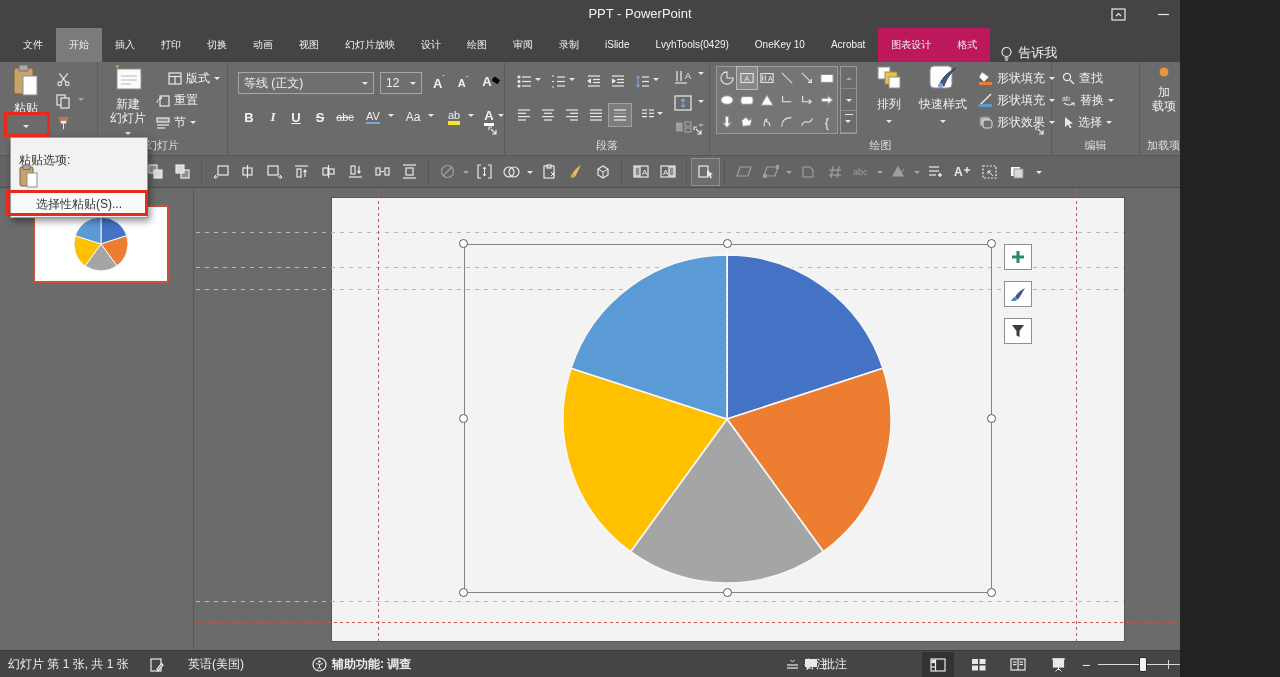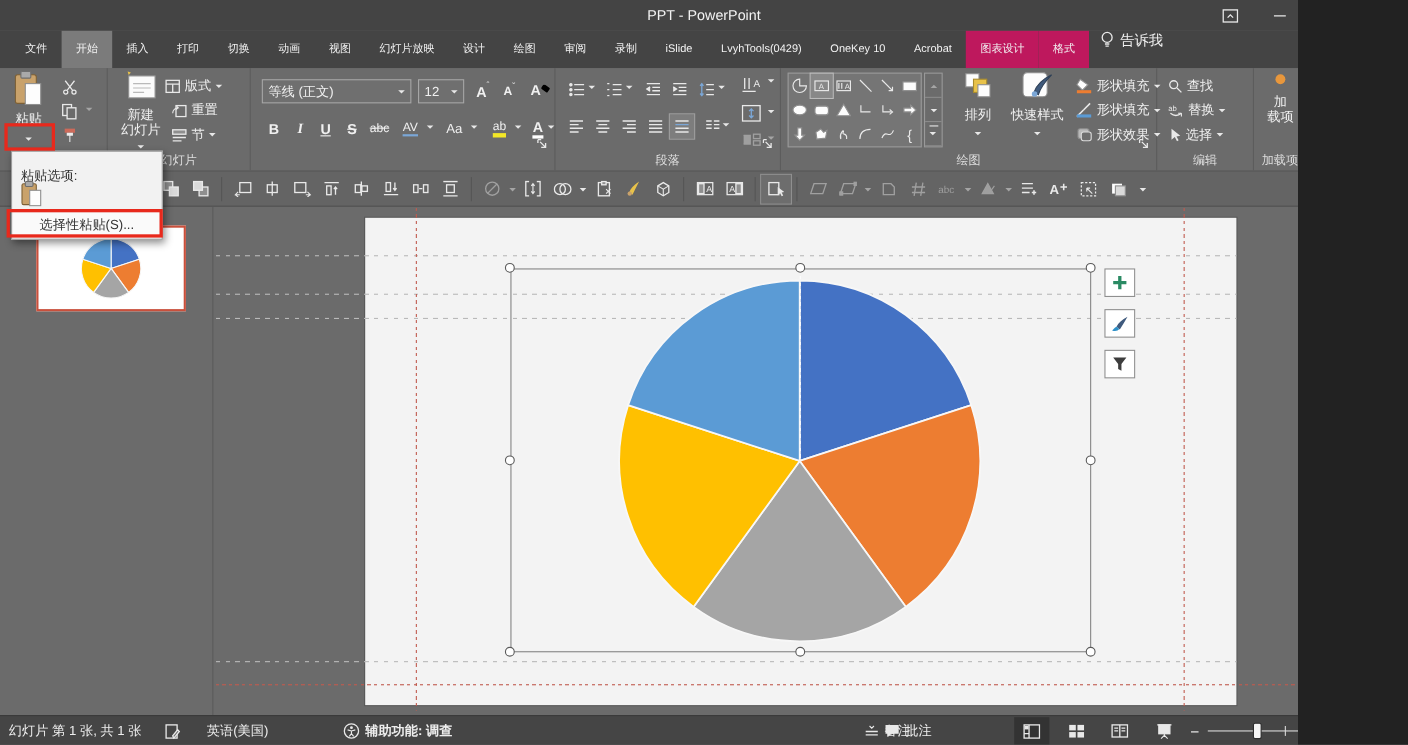--- a/index.html
+++ b/index.html
@@ -7,21 +7,21 @@
 #app{position:relative;width:1180px;height:677px;background:#6b6b6b;overflow:hidden;color:#f0f0f0;font-size:12px}
 
 .titlebar{position:absolute;left:0;top:0;width:1280px;height:28px;background:#444}
 .title{position:absolute;left:0;right:0;top:6px;text-align:center;font-size:13px;color:#f2f2f2}
 .winbtn{position:absolute;top:0;width:40px;height:28px;display:flex;align-items:center;justify-content:center}
 
 .tabbar{position:absolute;left:0;top:28px;width:1280px;height:34px;background:#444;display:flex;align-items:stretch;padding-left:10px}
 .tab{padding:0 13px;line-height:34px;font-size:10px;color:#f2f2f2;white-space:nowrap}
 .tab.sel{background:#7b7b7b}
 .tab.ctx{background:#be185d}
-.tellme{display:flex;align-items:flex-start;gap:5px;padding:0 10px;font-size:13px}
+.tellme{display:flex;align-items:flex-end;gap:5px;padding:0 10px;font-size:13px}
 
 .ribbon{position:absolute;left:0;top:62px;width:1280px;height:93px;background:#6b6b6b}
 .rgroup{position:absolute;top:0;height:93px;border-right:1px solid #5c5c5c}
 .glabel{position:absolute;bottom:2px;left:0;right:0;text-align:center;font-size:11px;color:#dedede}
 .bigbtn{position:absolute;top:2px;height:74px;text-align:center;cursor:default}
 .blabel{font-size:12px;margin-top:2px;line-height:14px}
 .sbtn{position:absolute;height:20px;display:flex;align-items:center;gap:4px;font-size:12px;white-space:nowrap}
 .combo{position:absolute;height:22px;background:#6f6f6f;border:1px solid #a6a6a6;display:flex;align-items:center;padding:0 5px;font-size:12px}
 .combo .car{margin-left:auto}
 .car{width:0;height:0;border:3.5px solid transparent;border-top-color:#e8e8e8;display:inline-block;position:relative;top:2px}
@@ -177,21 +177,21 @@
         <svg width="30" height="28" viewBox="0 0 30 28">
             <path d="M3 1 l3 1 -2 2.2 z" fill="#e8c24a"></path>
             <rect x="4" y="5" width="24" height="20" fill="#fbfbfb" stroke="#8f8f8f"></rect>
             <line x1="8" y1="12" x2="24" y2="12" stroke="#b9b9b9"></line>
             <line x1="8" y1="16" x2="24" y2="16" stroke="#b9b9b9"></line>
             <line x1="8" y1="20" x2="18" y2="20" stroke="#b9b9b9"></line>
           </svg>
         <div class="blabel">新建</div>
         <div class="blabel" style="margin-top:0"><span>幻灯片</span> <span class="car"></span></div>
       </div>
-      <div class="sbtn" style="left:52px;top:6px">
+      <div class="sbtn" style="left:70px;top:6px">
         <svg width="14" height="13" viewBox="0 0 14 13" class="ic">
             <rect x="1" y="1" width="12" height="11"></rect>
             <line x1="1" y1="4.5" x2="13" y2="4.5"></line>
             <line x1="7" y1="4.5" x2="7" y2="12"></line>
           </svg>
         <span>版式</span>
           <span class="car"></span>
       </div>
       <div class="sbtn" style="left:58px;top:28px">
         <svg width="14" height="13" viewBox="0 0 14 13" class="ic">

